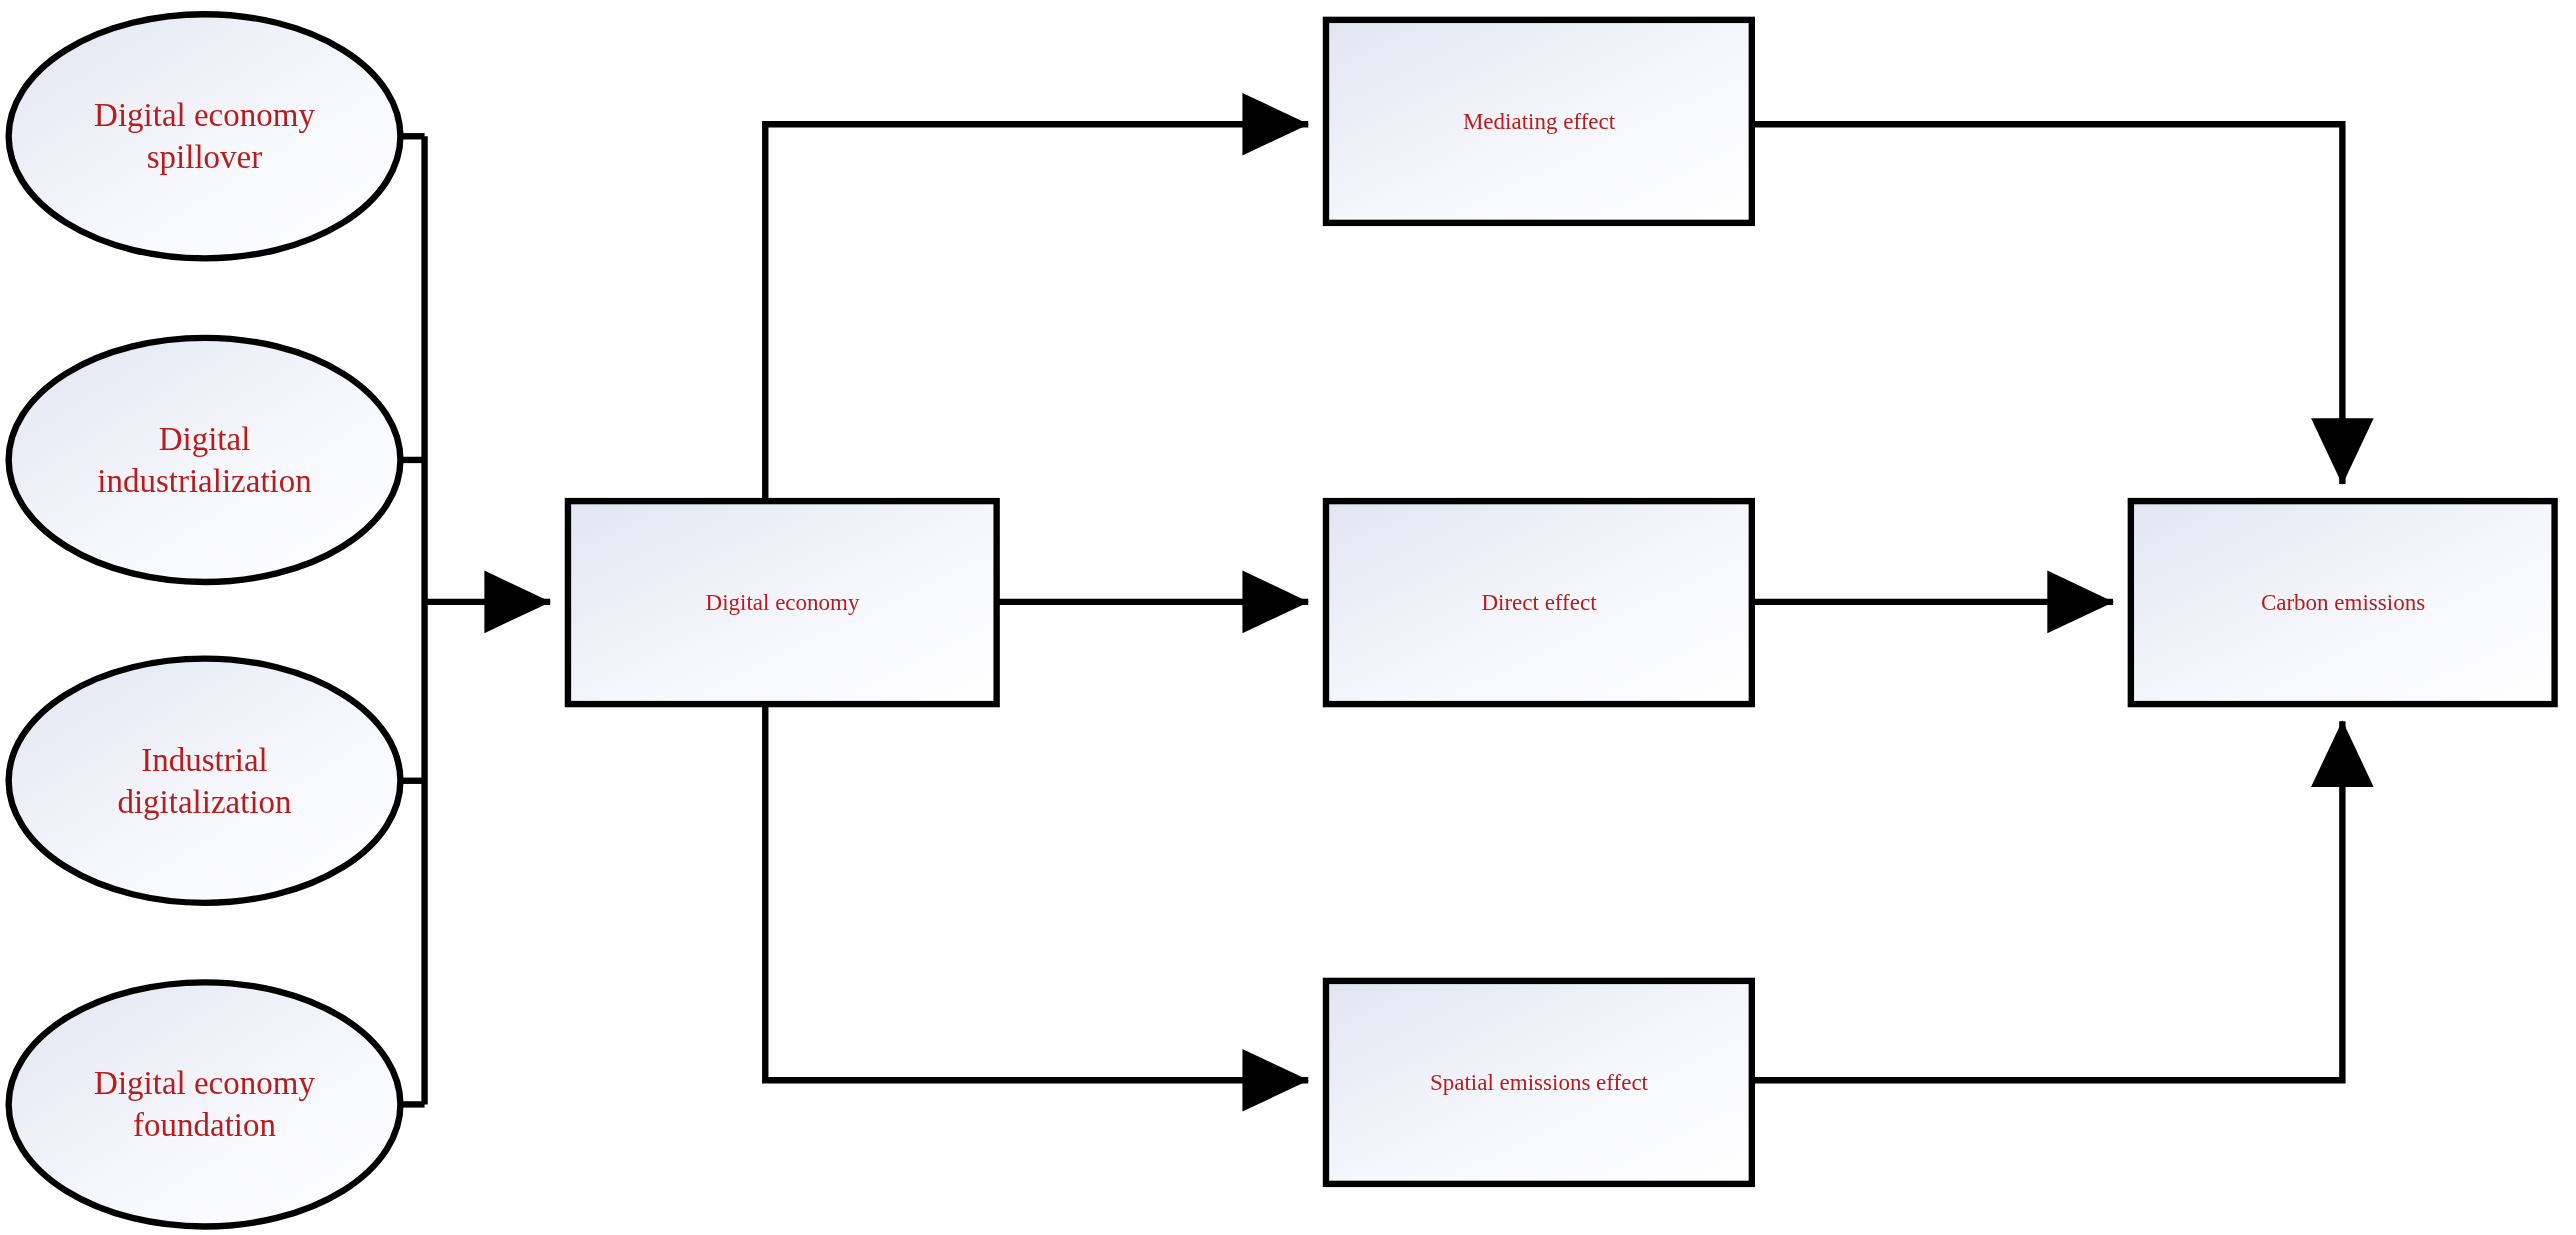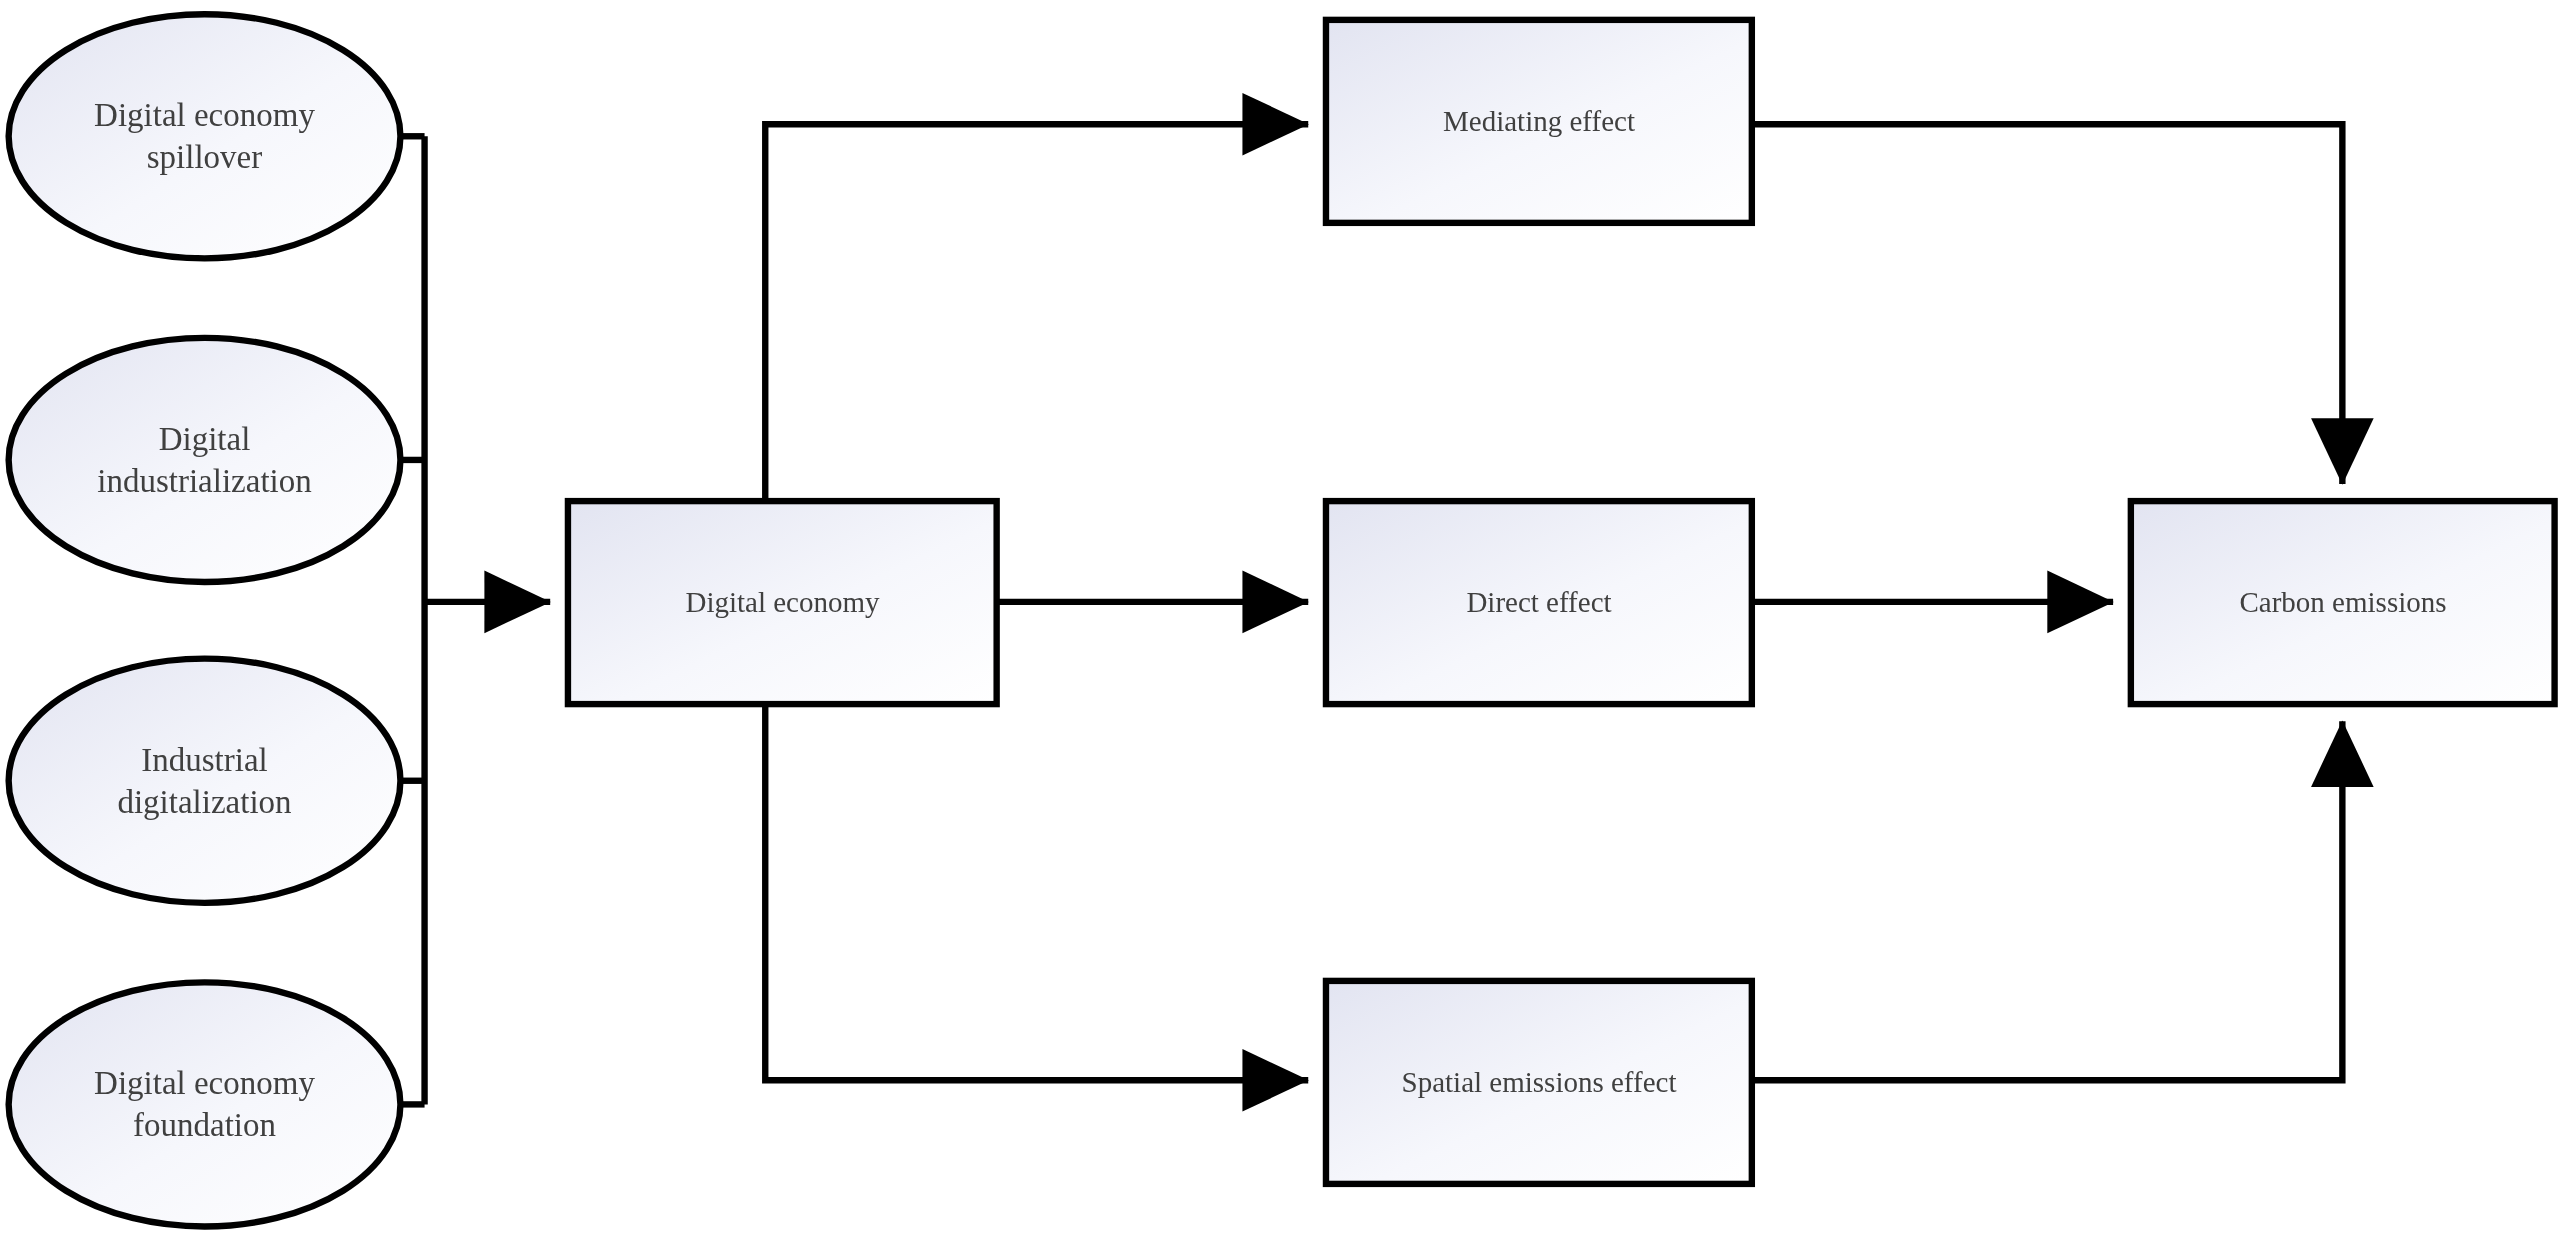--- a/index.html
+++ b/index.html
@@ -1,26 +1,26 @@
 <!DOCTYPE html>
 <html style="font-size:11.4px"><head>
 <meta charset="utf-8">
 <style>
   html,body{margin:0;padding:0;background:#ffffff;}
   #stage{position:relative;width:2576px;height:1235px;background:#ffffff;
          font-family:"Liberation Serif","DejaVu Serif",serif;}
   svg{position:absolute;left:0;top:0;width:2576px;height:1235px;}
   .nodeLabel{
     position:absolute;display:flex;align-items:center;justify-content:center;
-    text-align:center;color:#404040;line-height:1.28;
+    text-align:center;color:#b91c1c;line-height:1.28;
     font-family:"Liberation Serif","DejaVu Serif",serif;
     pointer-events:none;
   }
   .lbl-ellipse{font-size:33px;}
-  .lbl-box{font-size:29px;text-align:center;}
+  .lbl-box{font-size:23px;text-align:center;}
 </style>
 </head>
 <body>
 
 <div id="stage">
 
   <svg viewBox="0 0 3629 1740">
     <defs>
       <linearGradient id="shapeFill" x1="0" y1="0" x2="1" y2="1">
         <stop offset="0%" stop-color="#e2e4f1"></stop>

